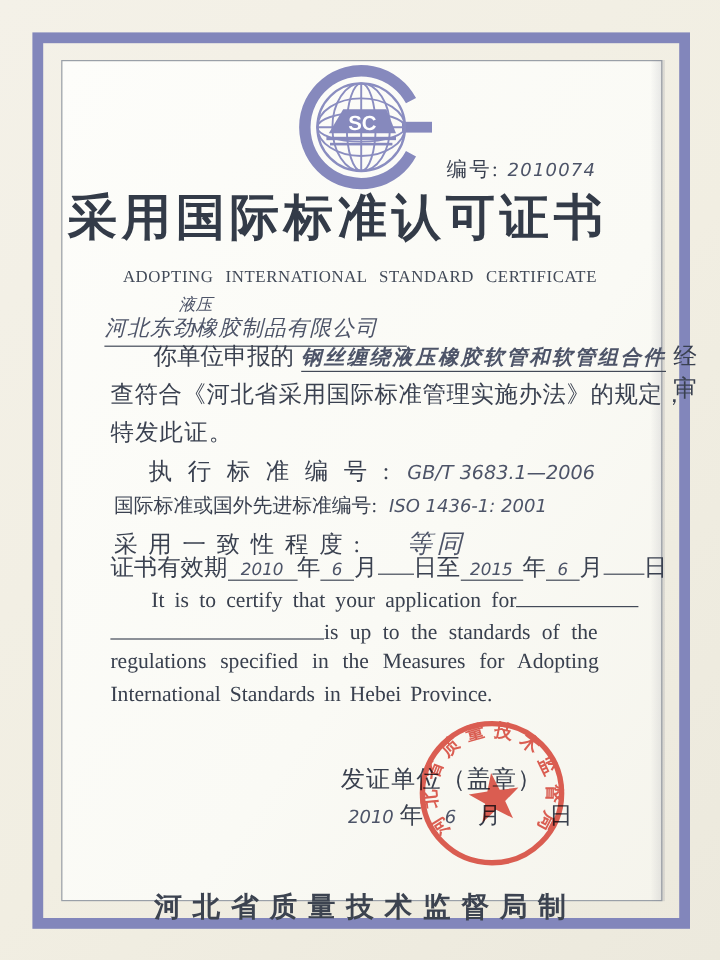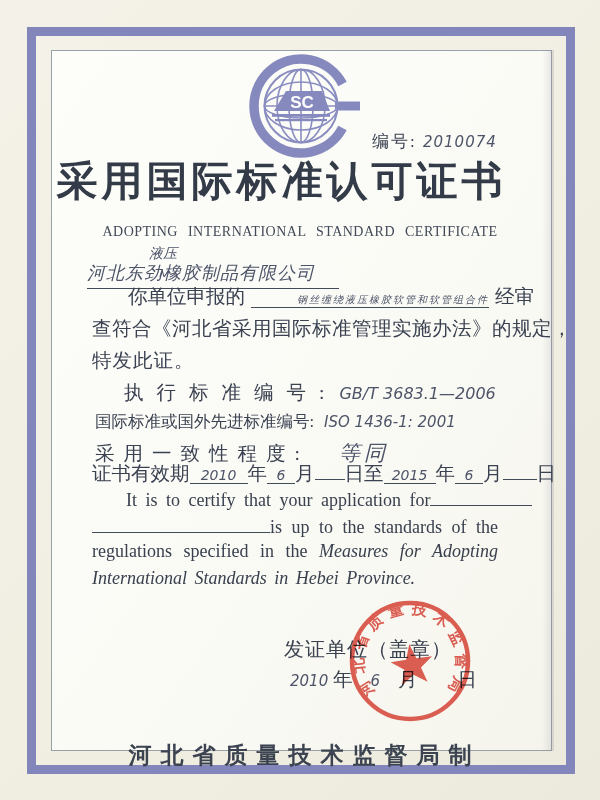--- a/index.html
+++ b/index.html
@@ -33,22 +33,22 @@
            font-size:14px; letter-spacing:0.5px; word-spacing:6px; color:#424a58; }
 
   .insert { left:149px; top:234px; font-size:14px; }
   .caret { left:158px; top:267px; font-size:11px; color:#4d5468; }
   .company { left:87px; top:250px; width:252px; font-size:18px; letter-spacing:1px;
            border-bottom:1.5px solid #434a58; padding-bottom:3px; }
 
   .bodyline1 { left:92px; right:66px; top:283px; display:flex; align-items:baseline;
            font-size:19.5px; }
   .bodyline1 .prefix { padding-left:36px; white-space:nowrap; }
-  .bodyline1 .product { flex:1; font-size:10px; letter-spacing:2px; text-align:right;
-           border-bottom:1.5px solid #434a58; margin:0 6px; white-space:nowrap; }
+  .bodyline1 .product { flex:1; font-size:17px; letter-spacing:2px; text-align:left;
+           border-bottom:1.5px solid #434a58; margin:0 6px; white-space:nowrap;font-weight:bold; }
   .bodyline2 { left:92px; top:315px; font-size:19.5px; letter-spacing:0.5px; }
   .bodyline3 { left:92px; top:347px; font-size:19.5px; letter-spacing:1px; }
 
   .fieldrow { display:flex; align-items:baseline; }
   .f1 { left:95px; top:373px; font-size:19.5px; }
   .f1 .lbl { letter-spacing:13px;margin-left:29px; }
   .f1 .val { font-size:16px; margin-left:2px; }
   .f2 { left:95px; top:402px; font-size:16.5px; }
   .f2 .val { font-size:15px; margin-left:10px; }
   .f3 { left:95px; top:428px; font-size:19.5px;gap:24px; }
@@ -62,21 +62,21 @@
   .w58{width:58px;} .w30{width:28px;} .wday{width:30px;} .w52{width:52px;} .w34{width:34px;}
 
   .eng { font-size:18px; color:#39404e; }
   .eng1 { left:92px; right:68px; top:487px; display:flex; align-items:baseline; word-spacing:4px; }
   .eng1 .txt { padding-left:34px; white-space:nowrap; }
   .eng1 .uline { flex:1; border-bottom:1px solid #434a58; height:1.05em; }
   .eng2 { left:92px; top:514px; word-spacing:5px; }
   .eng2 .uline { display:inline-block; width:178px; border-bottom:1px solid #434a58; height:1.05em; vertical-align:baseline; }
   .eng3 { left:92px; top:541px; word-spacing:7px; }
   .eng4 { left:92px; top:568px; word-spacing:3px; }
-  .it { font-style:italic; }
+  .it { }
 
   .issuer-label { left:284px; top:636px; font-size:20px; letter-spacing:1px; color:#39404e; }
   .issuer-date { left:290px; top:666px; font-size:19.5px; color:#39404e; white-space:nowrap; }
   .issuer-date .hand { font-size:15px; }
   .sp18{display:inline-block;width:18px;} .sp40{display:inline-block;width:40px;}
 
   .seal { left:346px; top:597px; width:128px; height:128px; z-index:3;
           opacity:0.85; mix-blend-mode:multiply; pointer-events:none; }
 
   .footer { left:0; top:740px; width:600px; text-align:center; font-size:23px;

